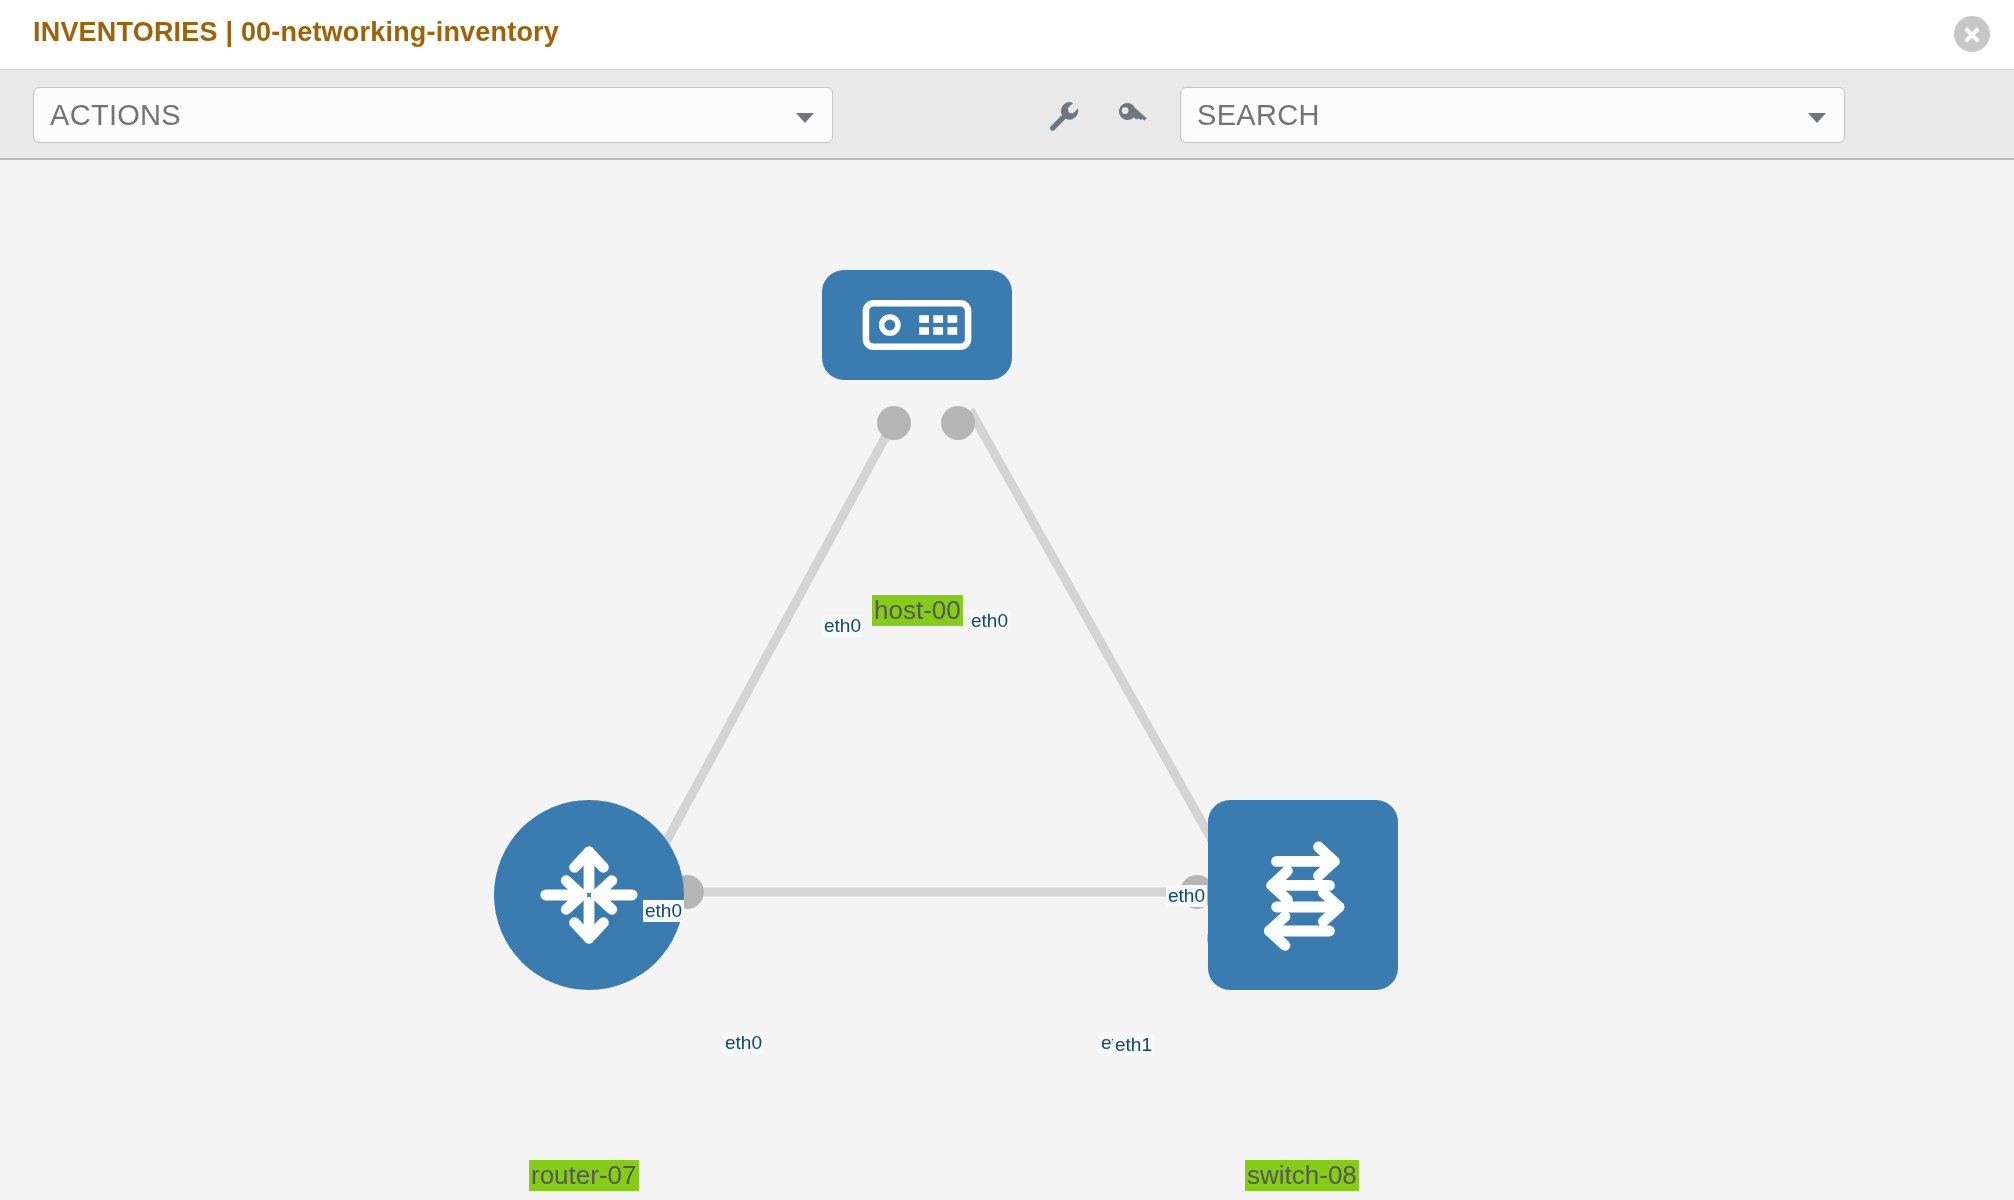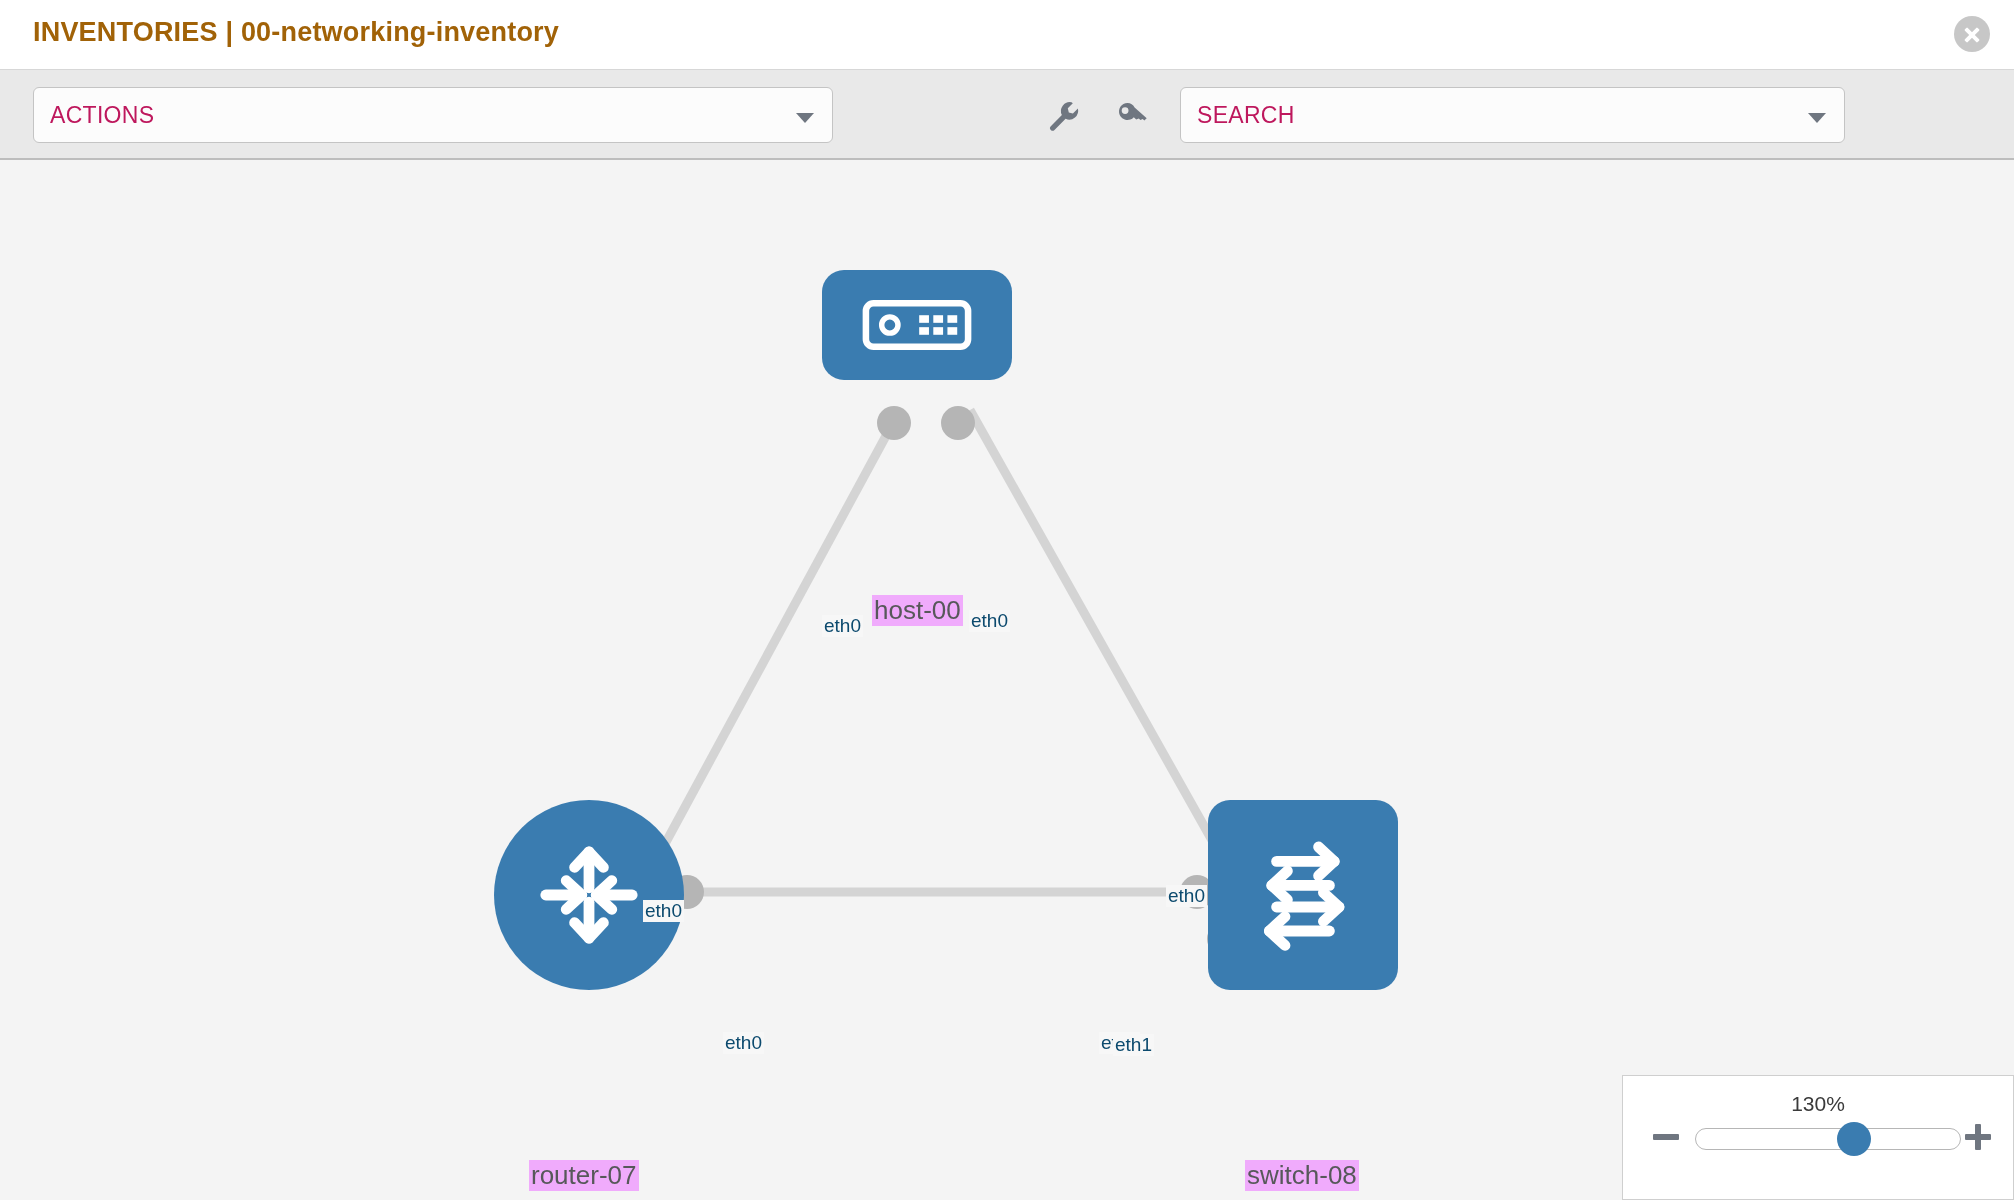--- a/index.html
+++ b/index.html
@@ -61,22 +61,22 @@
     position: absolute;
     height: 56px;
     background: #fcfcfc;
     border: 1px solid #c4c4c4;
     border-radius: 6px;
     cursor: pointer;
   }
   .select-box .sel-label {
     position: absolute; left: 16px; top: 0;
     line-height: 54px;
-    font-size: 23px;
-    color: #be185d;
+    font-size: 29px;
+    color: #737373;
     letter-spacing: 0.3px;
     white-space: nowrap;
   }
   .caret {
     position: absolute; right: 18px; top: 25px;
     width: 0; height: 0;
     border-left: 9px solid transparent;
     border-right: 9px solid transparent;
     border-top: 10px solid #6f7680;
   }
@@ -108,21 +108,21 @@
     justify-content: center;
     cursor: pointer;
   }
   .node.square { border-radius: 22px; }
   .node.circle { border-radius: 50%; }
 
   .node-label {
     position: absolute;
     font-size: 26px;
     color: #57585a;
-    background: #f0abfc;
+    background: #84cc16;
     white-space: nowrap;
     padding: 0 2px;
   }
   .port-label {
     position: absolute;
     font-size: 19px;
     color: #0c4a6e;
     background: #f7f7f7;
     white-space: nowrap;
     padding: 0 2px;
@@ -283,23 +283,15 @@
       <div class="port-label" style="left:822px;  top:455px;">eth0</div>
       <div class="port-label" style="left:969px;  top:450px;">eth0</div>
       <div class="port-label" style="left:643px;  top:740px;">eth0</div>
       <div class="port-label" style="left:1166px; top:725px;">eth0</div>
       <div class="port-label" style="left:723px; top:872px;">eth0</div>
       <div class="port-label" style="left:1099px; top:872px;">eth0</div>
       <div class="port-label" style="left:1113px; top:874px;">eth1</div>
 
     </div>
 
-    <div class="zoom-panel">
-      <div class="zoom-value">130%</div>
-      <div class="zoom-minus"></div>
-      <div class="zoom-track">
-        <div class="zoom-thumb" id="zoom-thumb" style="left: 141.4px;"></div>
-      </div>
-      <div class="zoom-plus"></div>
-    </div>
 
   </div>
 </div>
 
 </body></html>

